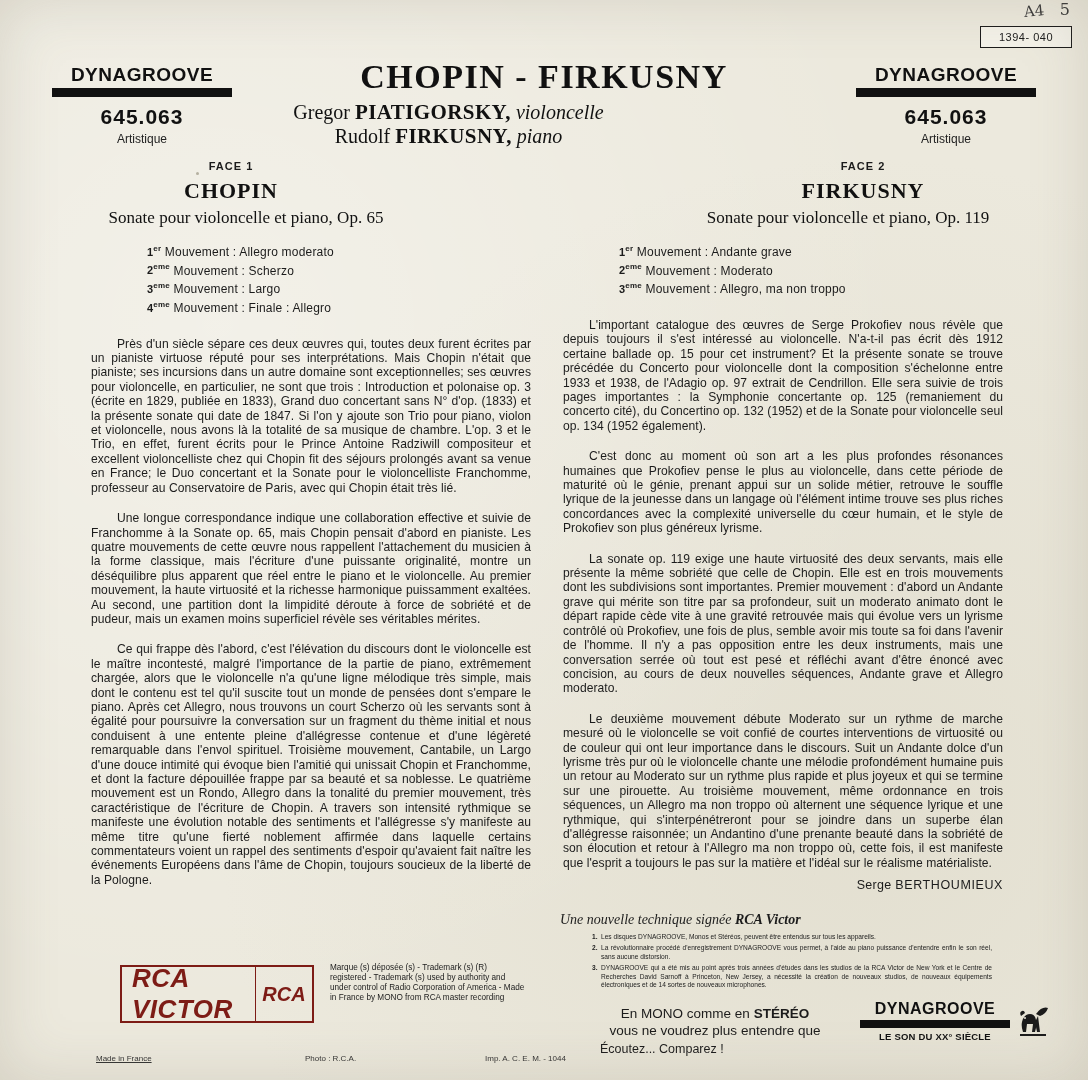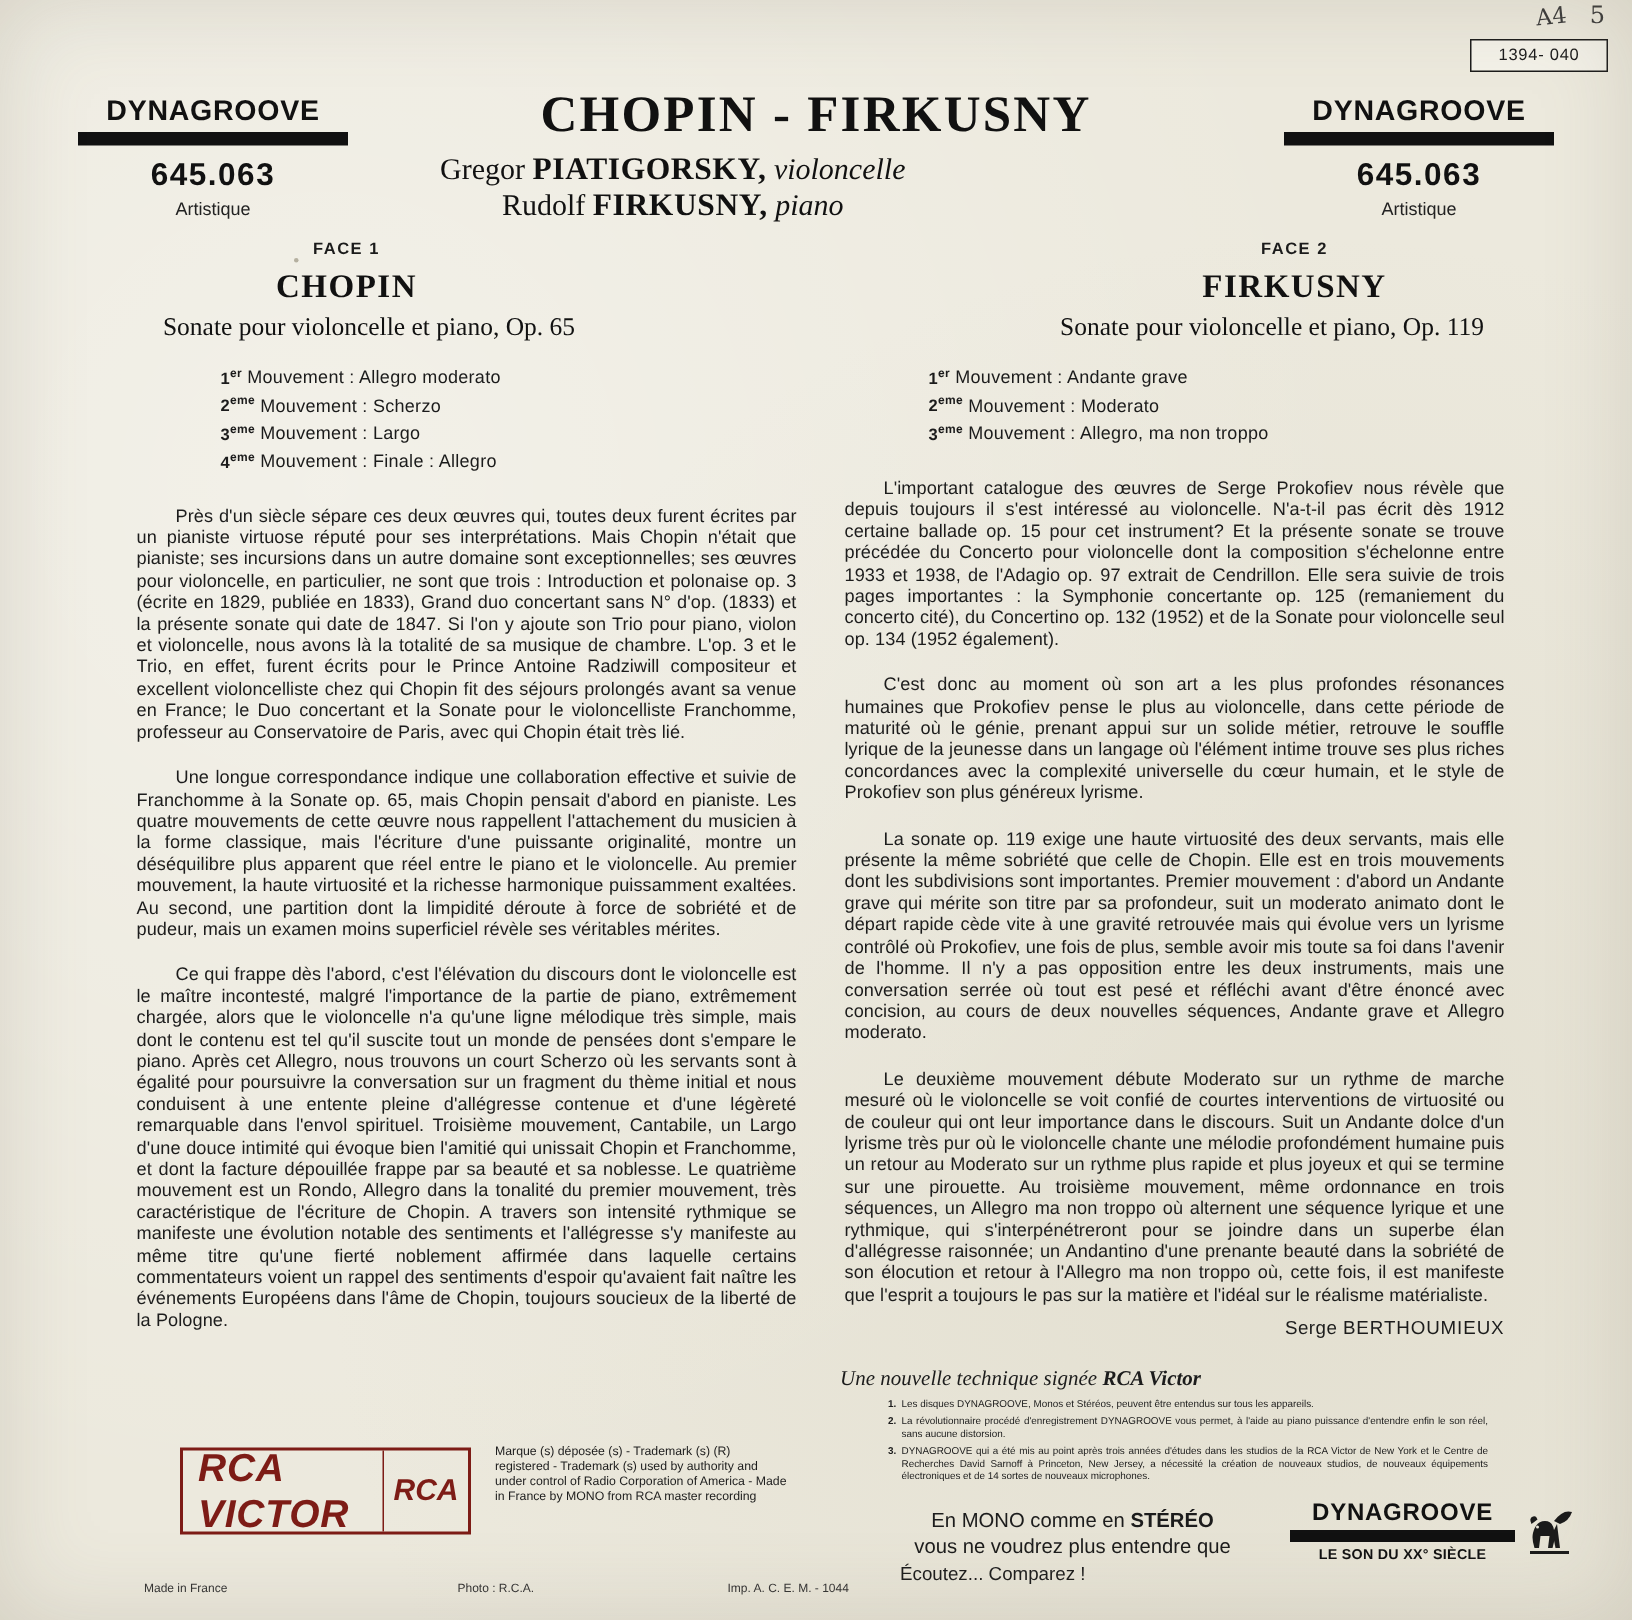--- a/index.html
+++ b/index.html
@@ -339,21 +339,21 @@
     position: absolute;
     left: 96px;
     top: 1054px;
     width: 760px;
     font-size: 8px;
     color: #333;
     font-family: "Liberation Sans", sans-serif;
     display: flex;
   }
   .footer-credits span { display: inline-block; }
-  .fc1 { width: 209px; }
+  .fc1 { width: 209px; text-decoration: underline; }
   .fc2 { width: 180px; }
   .fc3 { width: 220px; }
 
   .ring {
     position: absolute;
     left: 196px;
     top: 172px;
     width: 3px;
     height: 3px;
     border-radius: 50%;

